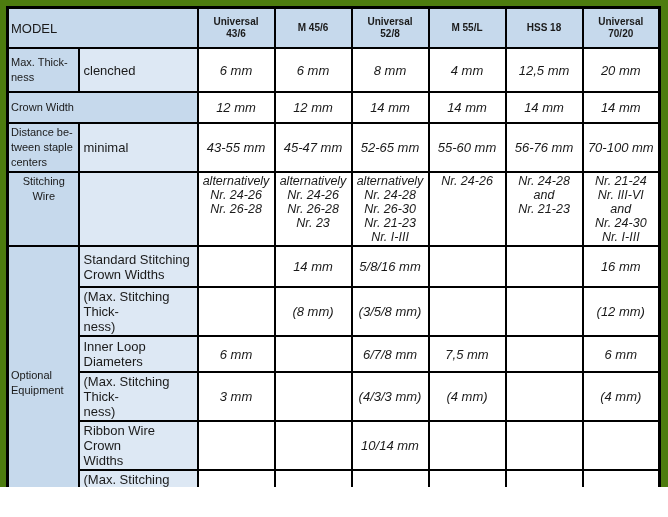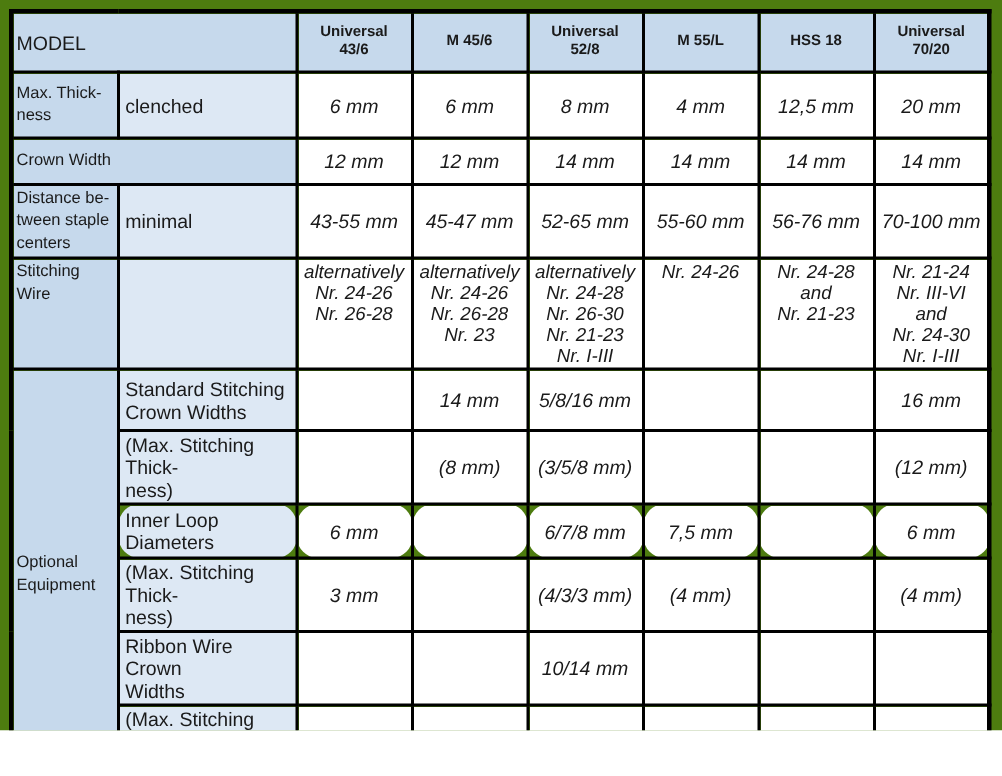--- a/index.html
+++ b/index.html
@@ -80,30 +80,31 @@
     vertical-align: top;
   }
   tr.row-stitching td.val {
     font-size: 12.5px;
     line-height: 14px;
     padding-top: 1px;
   }
   tr.row-stitching td.lbl {
     vertical-align: top;
     padding-top: 1px;
+    text-align: center;
   }
   
   tr.row-header      td { height: 36px; }
   tr.row-maxthick    td { height: 40px; }
   tr.row-crown       td { height: 27px; }
   tr.row-distance    td { height: 44px; }
   tr.row-stitching   td { height: 70px; }
   tr.row-opt1        td { height: 37px; }
   tr.row-opt2        td { height: 35px; }
-  tr.row-opt3        td { height: 32px; border-radius: 14px; }
+  tr.row-opt3        td { height: 32px; }
   tr.row-opt4        td { height: 35px; }
   tr.row-opt5        td { height: 33px; }
   tr.row-opt6        td { height: 34px; }
 </style>
 </head>
 <body>
 
 <div class="page">
   <table class="spec">
     <colgroup>

